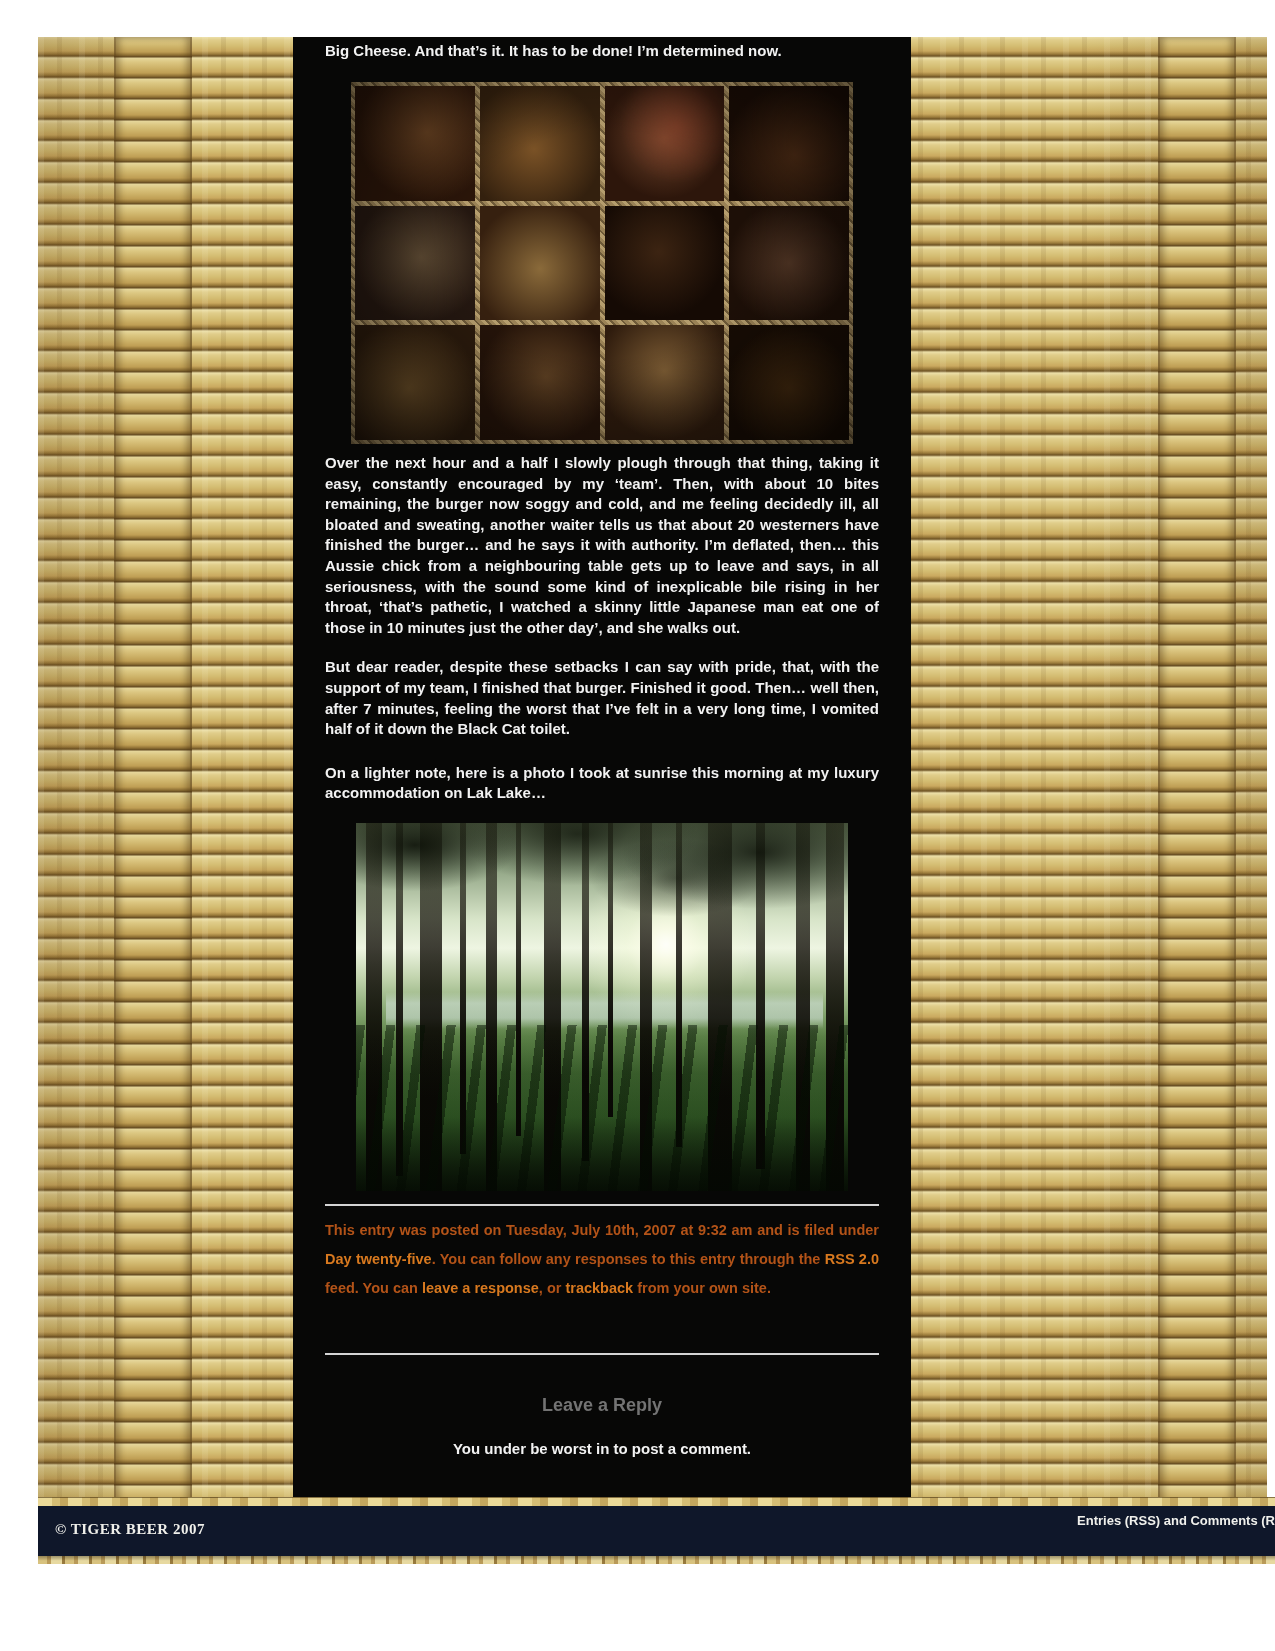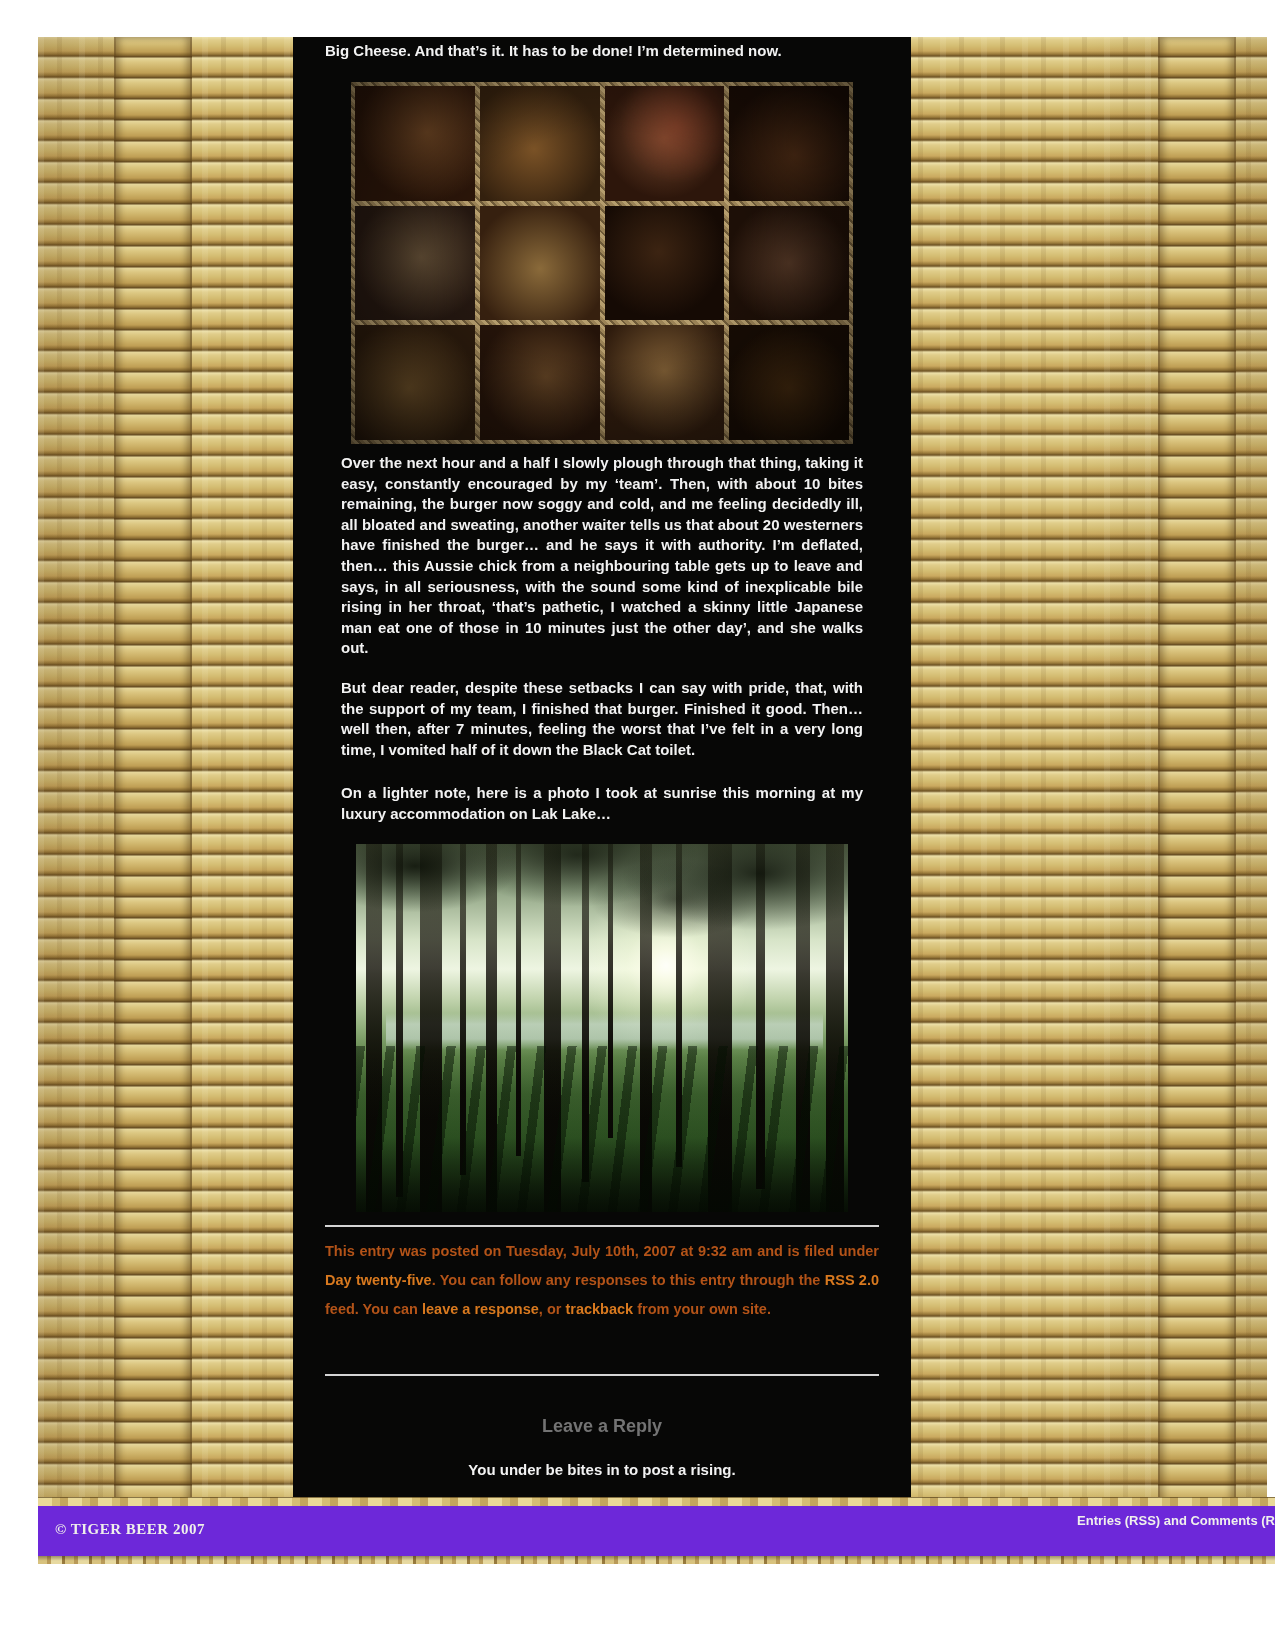--- a/index.html
+++ b/index.html
@@ -33,21 +33,21 @@
   
   .panel{
     position:absolute;left:293px;top:37px;width:618px;height:1468px;
     background:#070706;box-sizing:border-box;padding:4px 32px 0;
     color:#f5f5f5;
   }
   .intro{
     margin:0;font-size:15px;line-height:19px;font-weight:700;color:#f2f2f2;
   }
   .body-p{
-    margin:16px;font-size:15px;line-height:20.6px;font-weight:700;color:#f2f2f2;
+    margin:0;font-size:15px;line-height:20.6px;font-weight:700;color:#f2f2f2;
     text-align:justify;
   }
   .p1{margin-top:9px;}
   .p2{margin-top:19px;}
   .p3{margin-top:23px;}
   
   .collage{
     width:502px;height:362px;margin:22px auto 0;box-sizing:border-box;
     padding:4px;position:relative;
     display:grid;grid-template-columns:repeat(4,1fr);grid-template-rows:repeat(3,1fr);gap:5px;
@@ -122,21 +122,21 @@
   }
   .login-link{cursor:pointer;}
   
   .rail{
     position:absolute;left:38px;right:0;top:1497px;height:9px;
     border-top:1px solid rgba(70,50,15,.6);
     background:repeating-linear-gradient(90deg, #ead998 0 14px, #d5bd74 14px 22px, #c3a65e 22px 30px);
   }
   .footer{
     position:absolute;left:38px;right:0;top:1506px;height:50px;
-    background:#6d28d9;overflow:hidden;
+    background:#0f172a;overflow:hidden;
   }
   .copyright{
     position:absolute;left:17px;top:15px;color:#efefea;
     font-family:"Liberation Serif", serif;font-weight:700;font-size:15px;letter-spacing:.5px;
   }
   .feeds{
     position:absolute;right:0;top:7px;color:#f0f0ec;
     font-size:13px;font-weight:700;white-space:nowrap;margin-left:33px;
   }
   .flink{cursor:pointer;}
@@ -204,21 +204,21 @@
     </div>
 
     <div class="rule"></div>
 
     <p class="meta"><span>This entry was posted on </span><span>Tuesday, July 10th, 2007 at 9:32 am</span><span> and is filed under </span><span class="mlink">Day twenty-five</span><span>. You can follow any responses to this entry through the </span><span class="mlink">RSS 2.0</span><span> feed. You can </span><span class="mlink">leave a response</span><span>, or </span><span class="mlink">trackback</span><span> from your own site.</span></p>
 
     <div class="rule rule2"></div>
 
     <h2 class="reply-h">Leave a Reply</h2>
 
-    <p class="login-line"><span>You under be </span><span class="login-link">bites in</span><span> to post a rising.</span></p>
+    <p class="login-line"><span>You under be </span><span class="login-link">worst in</span><span> to post a comment.</span></p>
 
   </div>
 
   <div class="rail"></div>
 
   <div class="footer">
     <div class="copyright">© TIGER BEER 2007</div>
     <div class="feeds"><span class="flink">Entries (RSS)</span><span> and </span><span class="flink">Comments (R</span></div>
   </div>
 

